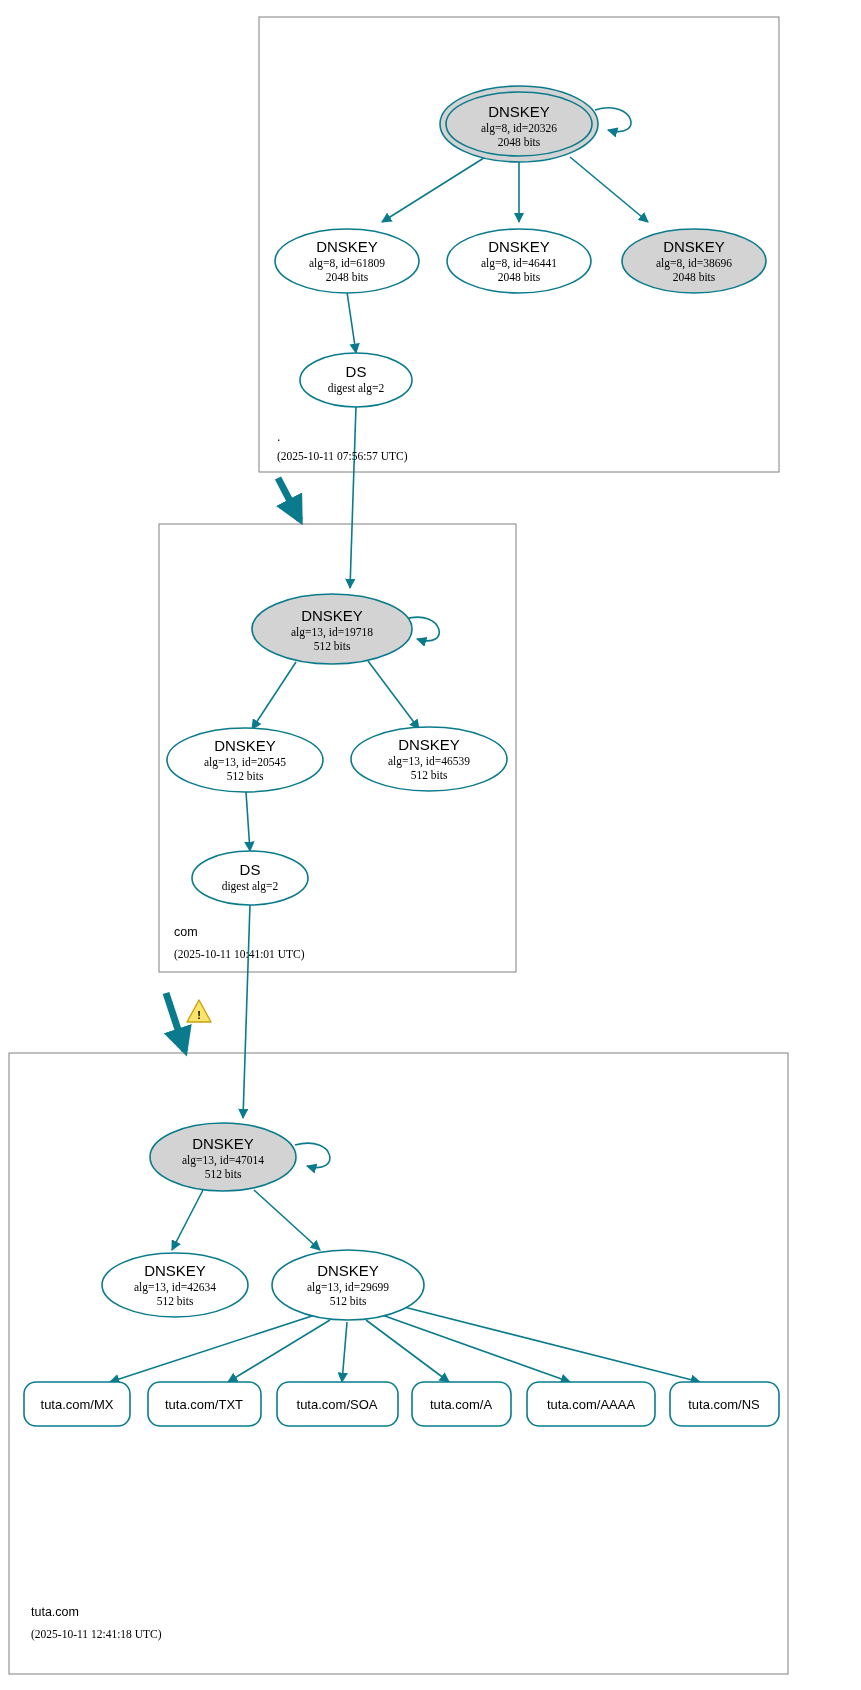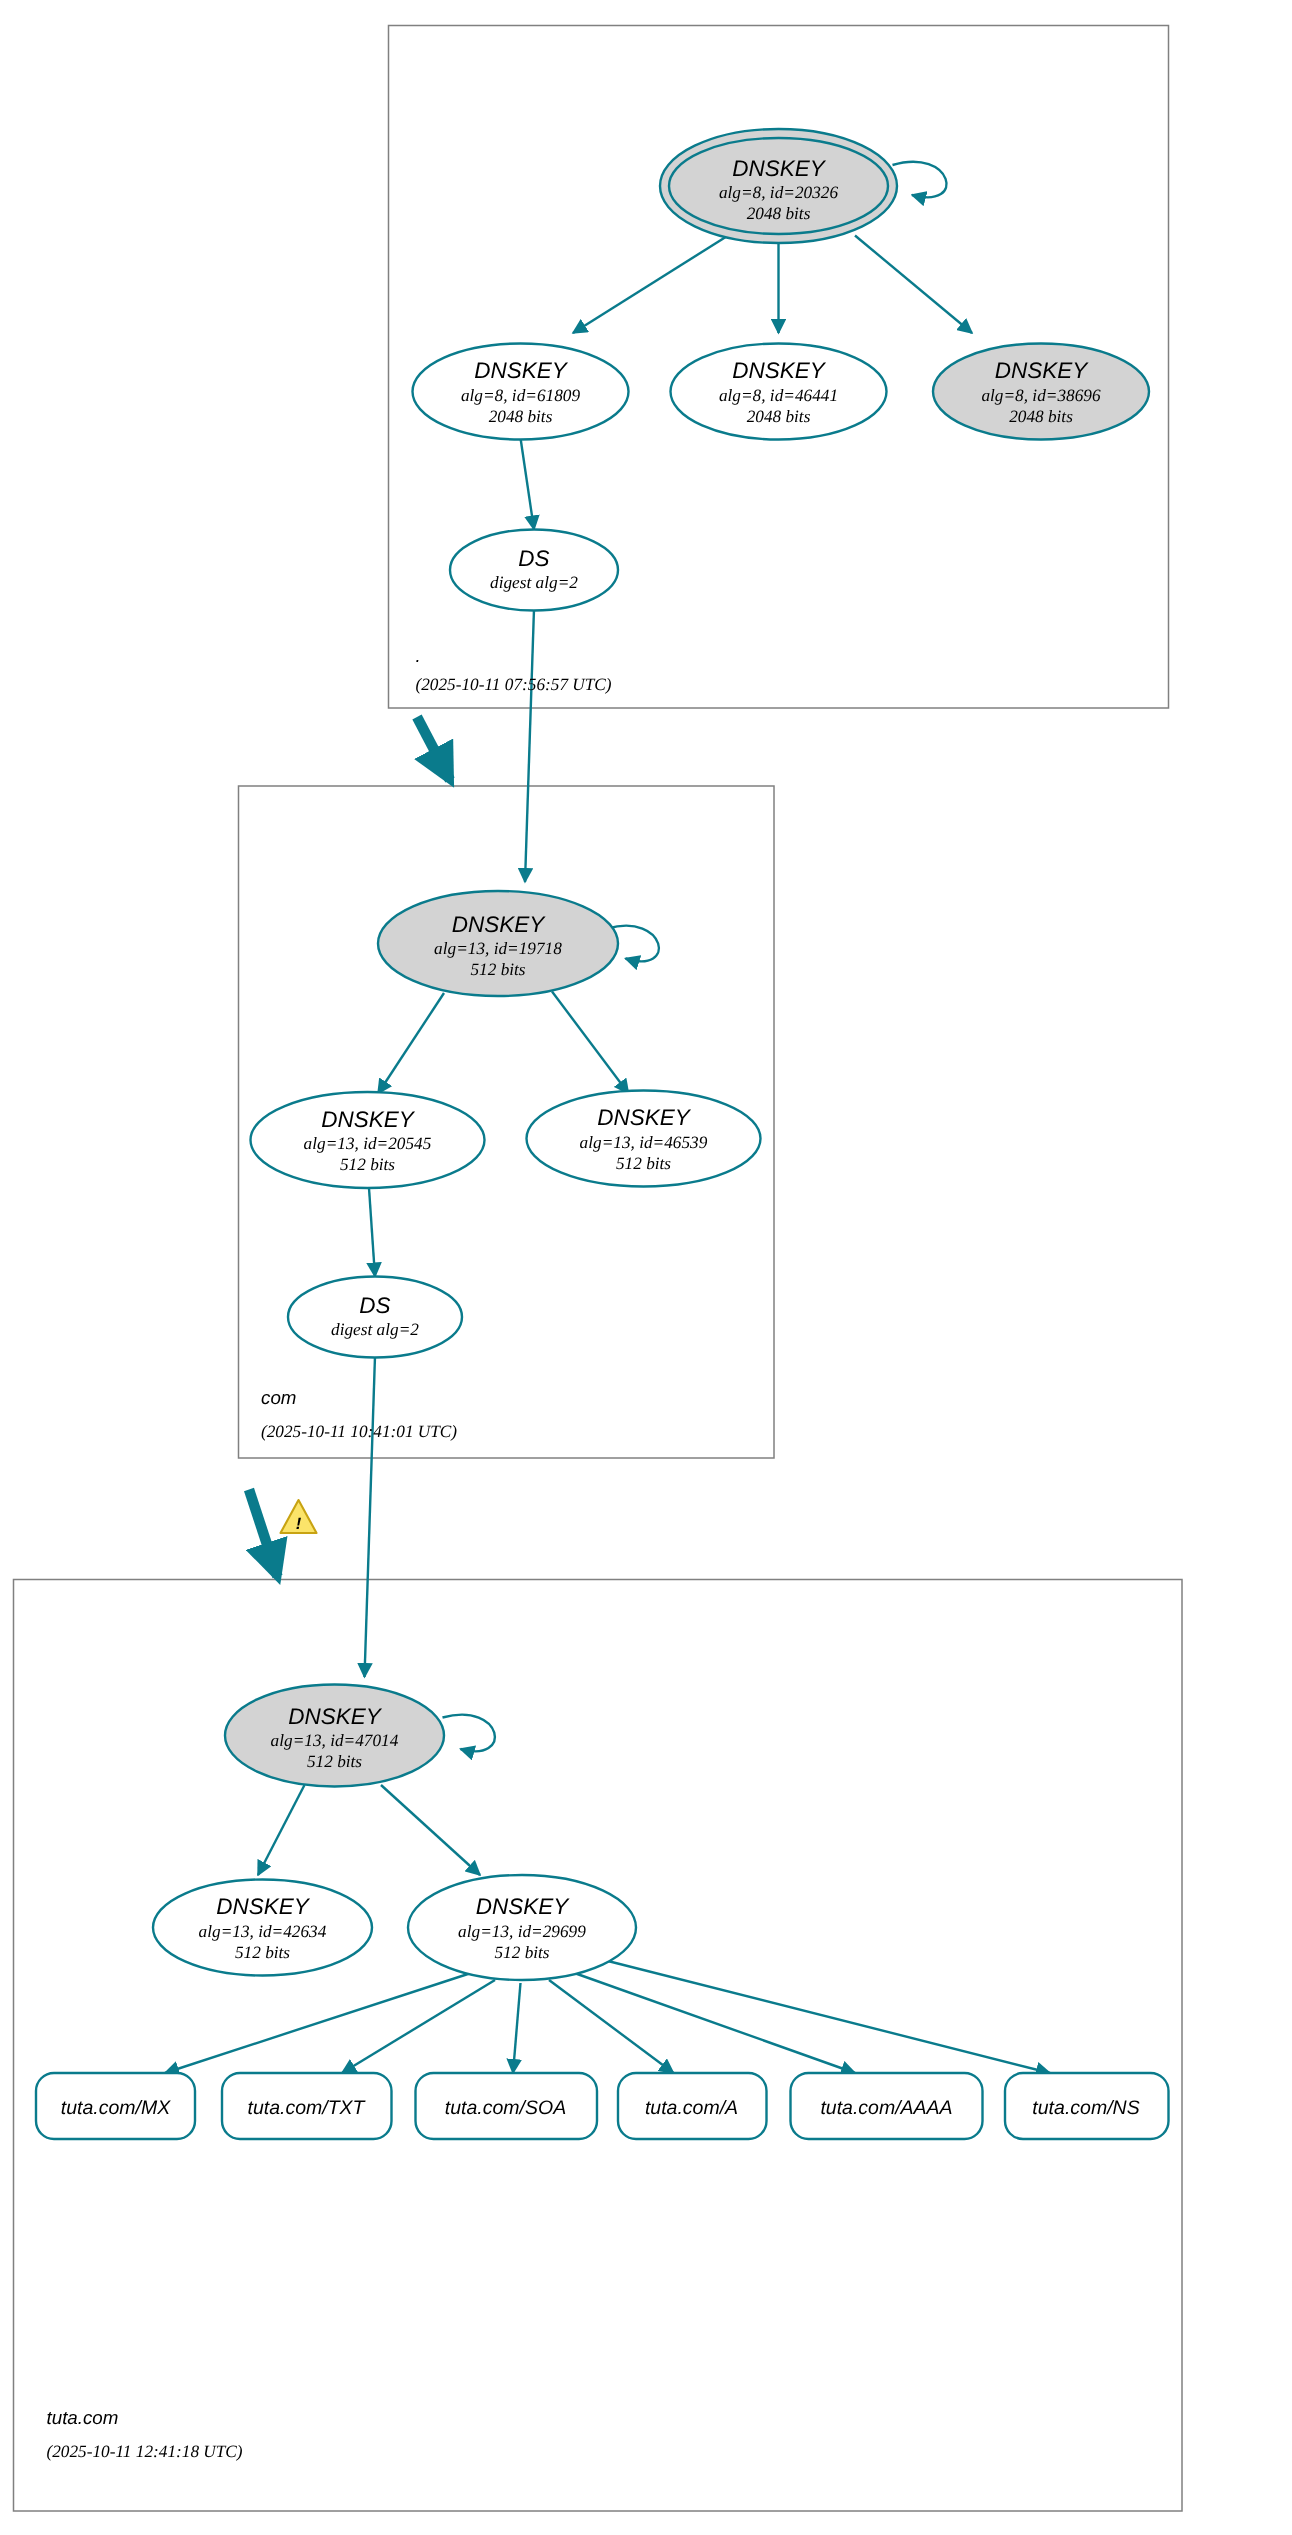--- a/index.html
+++ b/index.html
@@ -12,21 +12,20 @@
     width: 861px;
     height: 1690px;
     position: relative;
     overflow: hidden;
   }
   #stage {
     position: absolute;
     left: 0; top: 0;
     width: 790px;
     height: 1690px;
-    font-style: italic;
   }
   svg.layer {
     position: absolute;
     left: 0; top: 0;
     width: 861px;
     height: 1690px;
     overflow: visible;
   }
   .zone-box {
     fill: none;

